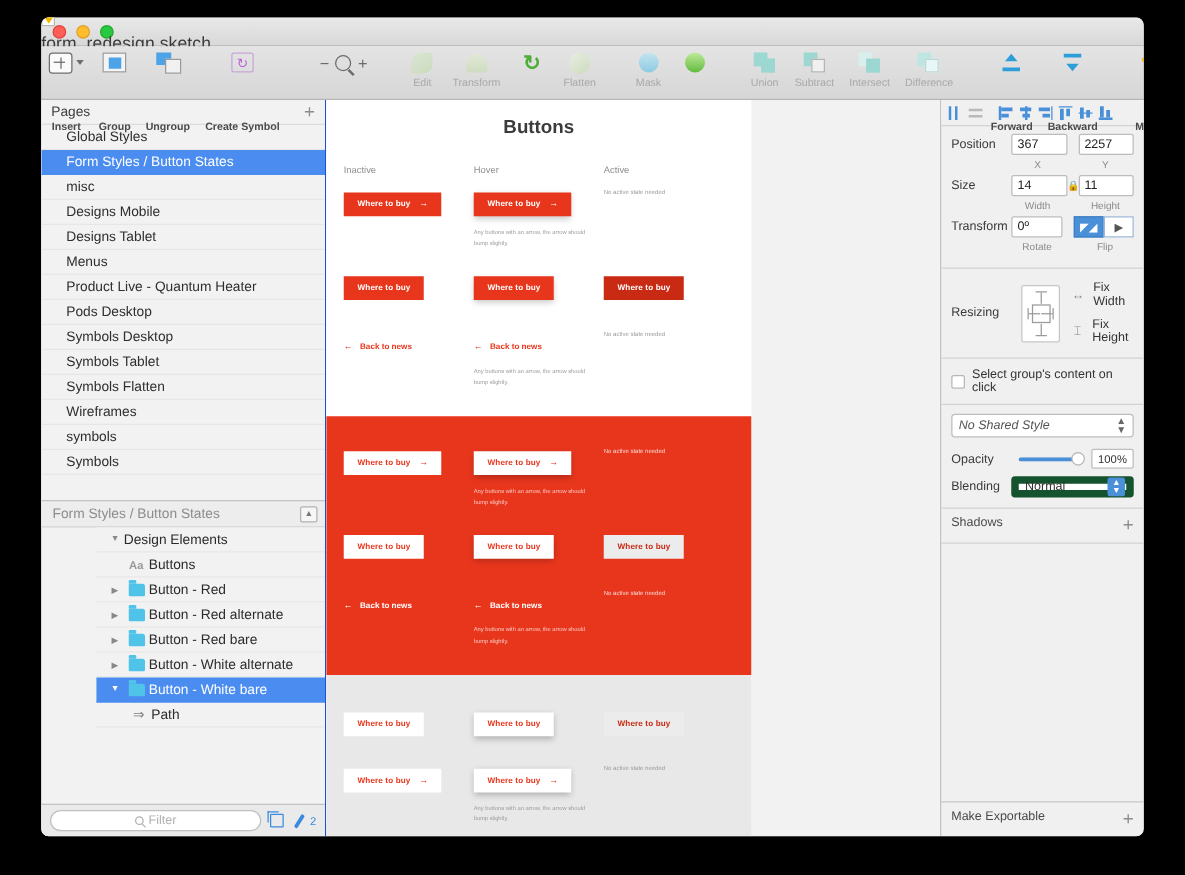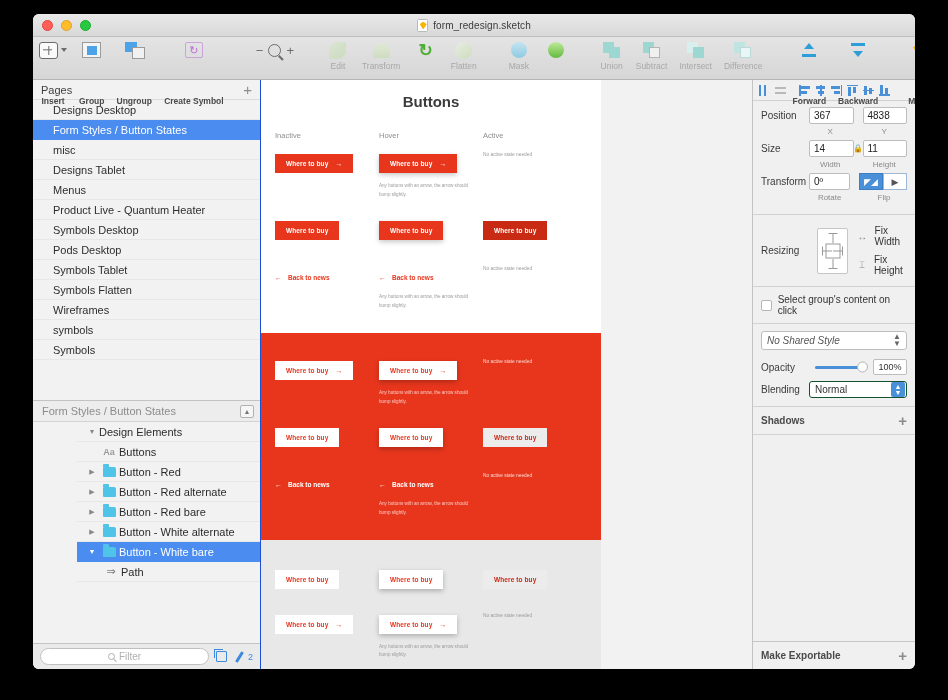--- a/index.html
+++ b/index.html
@@ -20,22 +20,22 @@
     border-bottom:1px solid #bfbfbf;
     display:flex; align-items:center;
   }
   .traffic{ display:flex; gap:8px; padding-left:9px; }
   .dot{ width:11px; height:11px; border-radius:50%; }
   .dot.r{ background:#ff5f57; border:.5px solid #e0443e;}
   .dot.y{ background:#ffbd2e; border:.5px solid #dea123;}
   .dot.g{ background:#28c940; border:.5px solid #1aab29;}
   .title{
     position:absolute; left:0; right:0; text-align:center;
-    font-size:10px; color:#3b3b3b; letter-spacing:.1px;
-    display:flex; align-items:center; justify-content:center; gap:5px;
+    font-size:14px; color:#3b3b3b; letter-spacing:.1px;
+    display:flex; align-items:flex-start; justify-content:center; gap:5px;flex-direction:column;
   }
   .sketchdoc{
     width:11px;height:13px;background:#fff;border:1px solid #b9b9b9;border-radius:1.5px;
     position:relative; display:inline-block;
   }
   .sketchdoc:after{
     content:""; position:absolute; left:1.5px; top:2px; width:7px; height:8px;
     background:#f7b500; clip-path:polygon(50% 0,100% 35%,50% 100%,0 35%);
   }
 
@@ -224,26 +224,26 @@
     padding:0 5px; font-style:italic; color:#555; font-size:10px;}
   .stepper{ font-size:8px; color:#666; line-height:.85; text-align:center;}
   .opacity-row{ display:flex; align-items:center; padding:2px 8px 4px; gap:6px;}
   .slider{ flex:1; height:3px; background:#d4d4d4; border-radius:2px; position:relative;}
   .slider .fill{ position:absolute; left:0; top:0; bottom:0; width:84%; background:#4a90d9; border-radius:2px;}
   .knob{ position:absolute; left:81%; top:50%; transform:translateY(-50%);
     width:11px;height:11px;border-radius:50%;background:#fff;border:1px solid #b3b3b3;}
   .opval{ width:34px;height:16px;background:#fff;border:1px solid #bdbdbd;border-radius:2px;
     display:flex;align-items:center;justify-content:center;font-size:9px;}
   .blend-row{ display:flex; align-items:center; padding:2px 8px 8px; border-bottom:1px solid #d2d2d2;}
-  .blendsel{ flex:1; height:17px; background:#fff; border:1px solid #14532d; border-radius:3px;
+  .blendsel{ flex:1; height:17px; background:#fff; border:6px solid #14532d; border-radius:3px;
     display:flex; align-items:center; justify-content:space-between; padding:0 0 0 5px; font-size:10px;}
   .selarrow{ width:14px;height:15px;background:#4a90d9;border-radius:2px;color:#fff;font-size:7px;
     display:flex;align-items:center;justify-content:center;line-height:.8; margin-right:1px;}
-  .sec-head{ display:flex; align-items:center; justify-content:space-between;
-    padding:6px 8px; font-size:10px; font-weight:bold; color:#4a4a4a;
+  .sec-head{ display:flex; justify-content:space-between;
+    padding:6px 8px; font-size:10px; font-weight:normal; color:#4a4a4a;
     border-bottom:1px solid #d2d2d2;}
   .spacer{ flex:1; }
   .bottom-head{ border-top:1px solid #c6c6c6; border-bottom:none; }
 </style>
 </head>
 <body>
 
 <div class="window">
 
   <div class="titlebar">
@@ -426,42 +426,45 @@
 
     <div class="left">
 
       <div class="pages-head">
         <span>Pages</span>
         <span class="plus">+</span>
       </div>
 
       <div class="pages-list">
         <div class="page-row">
-            <span>Designs Desktop</span>
+            <span>Global Styles</span>
           </div>
         <div class="page-row sel">
             <span>Form Styles / Button States</span>
           </div>
         <div class="page-row">
             <span>misc</span>
           </div>
         <div class="page-row">
+            <span>Designs Mobile</span>
+          </div>
+        <div class="page-row">
             <span>Designs Tablet</span>
           </div>
         <div class="page-row">
             <span>Menus</span>
           </div>
         <div class="page-row">
             <span>Product Live - Quantum Heater</span>
           </div>
         <div class="page-row">
+            <span>Pods Desktop</span>
+          </div>
+        <div class="page-row">
             <span>Symbols Desktop</span>
-          </div>
-        <div class="page-row">
-            <span>Pods Desktop</span>
           </div>
         <div class="page-row">
             <span>Symbols Tablet</span>
           </div>
         <div class="page-row">
             <span>Symbols Flatten</span>
           </div>
         <div class="page-row">
             <span>Wireframes</span>
           </div>
@@ -754,21 +757,21 @@
               <b style="left:6px;top:3px;width:3px;height:6px"></b>
             </span>
           </span>
       </div>
 
       <div class="insp-sec">
         <div class="irow">
           <span class="ilabel">Position</span>
           <span class="ifield f1">367</span>
           <span class="lockic"></span>
-          <span class="ifield f2">4838</span>
+          <span class="ifield f2">2257</span>
         </div>
         <div class="sublabels">
           <span style="width:48px"></span>
           <span class="sub" style="width:47px">X</span>
           <span style="width:9px"></span>
           <span class="sub" style="width:47px">Y</span>
         </div>
 
         <div class="irow">
           <span class="ilabel">Size</span>

